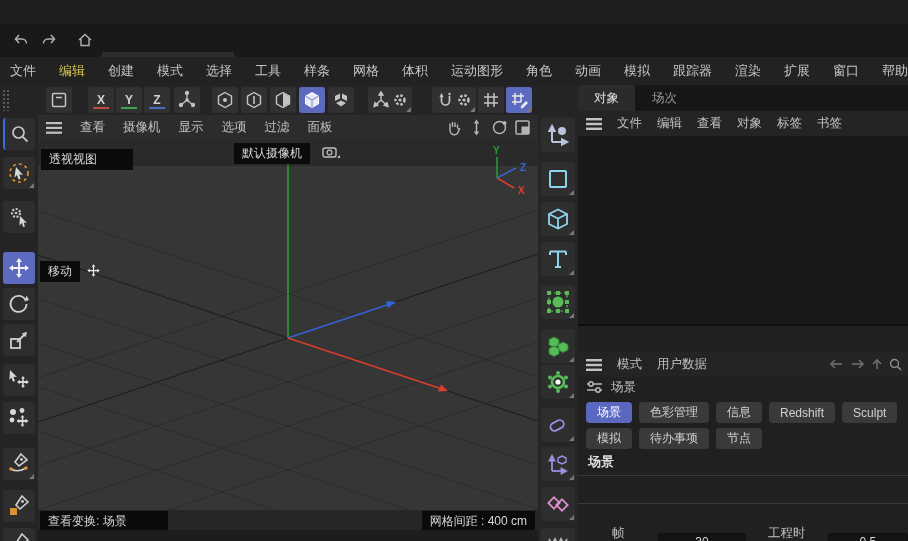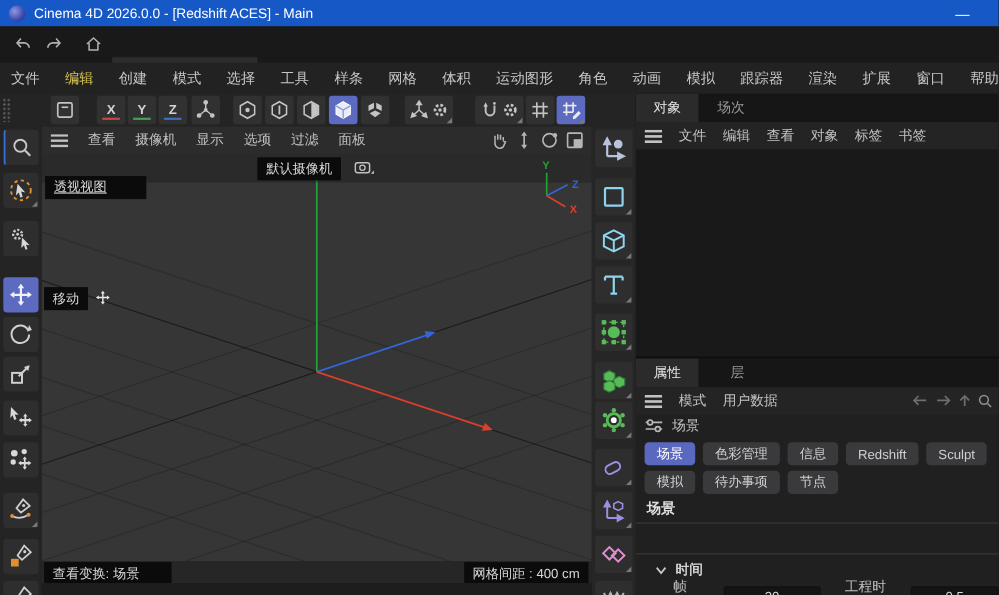--- a/index.html
+++ b/index.html
@@ -103,25 +103,20 @@
   .fieldrow { position:absolute; left:0; top:445px; width:330px; height:24px; display:flex; align-items:center; }
   .flabel { font-size:12.5px; color:#c0c0c0; }
   .fbox { height:19px; background:#141414; border:1px solid #101010; border-radius:3px; color:#d8d8d8;
     font-size:12px; display:flex; align-items:center; justify-content:center; }
 </style>
 </head>
 <body>
 
 <div id="app">
 
-  <div class="titlebar">
-    <div class="logo"></div>
-    <div class="ttext">Cinema 4D 2026.0.0 - [Redshift ACES] - Main</div>
-    <div class="minbtn">—</div>
-  </div>
 
   <div class="tabbar">
     <div class="tb-ico" style="left:10px">
       <svg width="18" height="18" viewBox="0 0 18 18">
           <path d="M7 4 L3.5 8 L7 12" fill="none" stroke="#b0b0b0" stroke-width="1.5"></path>
           <path d="M3.5 8 H10 a4.5 4.5 0 0 1 4.5 4.5" fill="none" stroke="#b0b0b0" stroke-width="1.5"></path>
         </svg>
     </div>
     <div class="tb-ico" style="left:38px">
       <svg width="18" height="18" viewBox="0 0 18 18">
@@ -425,21 +420,21 @@
       </g>
 
       <line x1="250" y1="198" x2="250" y2="14" stroke="#21a337" stroke-width="1.6"></line>
       <line x1="250" y1="198" x2="352" y2="164" stroke="#3565d6" stroke-width="1.6"></line>
       <polygon points="358,162 348,161 350,168" fill="#3565d6"></polygon>
       <line x1="250" y1="198" x2="404" y2="249" stroke="#d9402e" stroke-width="1.6"></line>
       <polygon points="410,251 400,251.5 403,244.5" fill="#d9402e"></polygon>
     </svg>
 
     <div class="vtopstrip"></div>
-    <div class="chip" style="left:3px; top:20px; width:92px;text-decoration:underline;">透视视图</div>
+    <div class="chip" style="left:3px; top:9px; width:92px;">透视视图</div>
     <div class="chip" style="left:196px; top:3px;">默认摄像机</div>
     <div style="position:absolute; left:284px; top:5px;">
       <svg width="20" height="16" viewBox="0 0 20 16">
           <rect x="1" y="3" width="13" height="9" rx="2" fill="none" stroke="#c0c0c0" stroke-width="1.4"></rect>
           <circle cx="7.5" cy="7.5" r="2.4" fill="none" stroke="#c0c0c0" stroke-width="1.2"></circle>
           <polygon points="18,10 15,13 18,13" fill="#c0c0c0"></polygon>
         </svg>
     </div>
 
     <svg width="52" height="52" viewBox="0 0 52 52" style="position:absolute; left:445px; top:4px;">
@@ -453,21 +448,21 @@
 
     <div class="chip" style="left:2px; top:121px;">移动</div>
     <div style="position:absolute; left:48px; top:123px;">
       <svg width="15" height="15" viewBox="0 0 24 24" fill="#e8e8e8">
           <path d="M12 2 L15 6 H13 V11 H18 V9 L22 12 L18 15 V13 H13 V18 H15 L12 22 L9 18 H11 V13 H6 V15 L2 12 L6 9 V11 H11 V6 H9 Z"></path>
         </svg>
     </div>
   </div>
 
   <div class="vstatus">
-    <div class="chip" style="left:2px; top:1px; width:116px;">查看变换: 场景</div>
+    <div class="chip" style="left:2px; top:1px; width:128px;">查看变换: 场景</div>
     <div class="chip" style="right:3px; top:1px;">网格间距 : 400 cm</div>
   </div>
   <div class="vbottomgap"></div>
 
   <div class="rightcol">
     <div class="rbtn" style="top:3px">
       <svg width="24" height="24" viewBox="0 0 24 24">
           <g stroke="#b9c3dd" stroke-width="2" fill="#b9c3dd">
             <line x1="6" y1="19" x2="6" y2="7"></line>
             <polygon points="6,3 3.4,8 8.6,8"></polygon>
@@ -582,24 +577,20 @@
       <span class="mi">文件</span>
       <span class="mi">编辑</span>
       <span class="mi">查看</span>
       <span class="mi">对象</span>
       <span class="mi">标签</span>
       <span class="mi">书签</span>
     </div>
     <div class="om-content"></div>
     <div class="splitline"></div>
 
-    <div class="ptabs" style="top:241px">
-      <div class="ptab active" style="left:0">属性</div>
-      <div class="ptab" style="left:70px">层</div>
-    </div>
     <div class="pmenu" style="top:267px">
       <span>
         <svg width="16" height="12" viewBox="0 0 16 12">
             <g fill="#c2c2c2">
               <rect y="0" width="16" height="2.4"></rect>
               <rect y="4.8" width="16" height="2.4"></rect>
               <rect y="9.6" width="16" height="2.4"></rect>
             </g>
           </svg>
       </span>
@@ -655,28 +646,20 @@
     <div class="pillrow" style="top:343px">
       <span class="pill">模拟</span>
       <span class="pill">待办事项</span>
       <span class="pill">节点</span>
     </div>
 
     <div class="am-heading">场景</div>
     <div class="hdivider" style="top:390px"></div>
 
     <div class="hdivider" style="top:418px"></div>
-    <div class="section-row" style="top:422px">
-      <span>
-          <svg width="10" height="10" viewBox="0 0 10 10">
-            <polyline points="1,3 5,8 9,3" fill="none" stroke="#c8c8c8" stroke-width="1.6"></polyline>
-          </svg>
-        </span>
-      <span class="slabel">时间</span>
-    </div>
 
     <div class="fieldrow">
       <span class="flabel" style="margin-left:34px">帧率</span>
       <span class="fbox" style="width:92px; margin-left:22px">30</span>
       <span class="flabel" style="margin-left:22px">工程时长</span>
       <span class="fbox" style="width:84px; margin-left:12px">0.5</span>
     </div>
   </div>
 
 </div>

